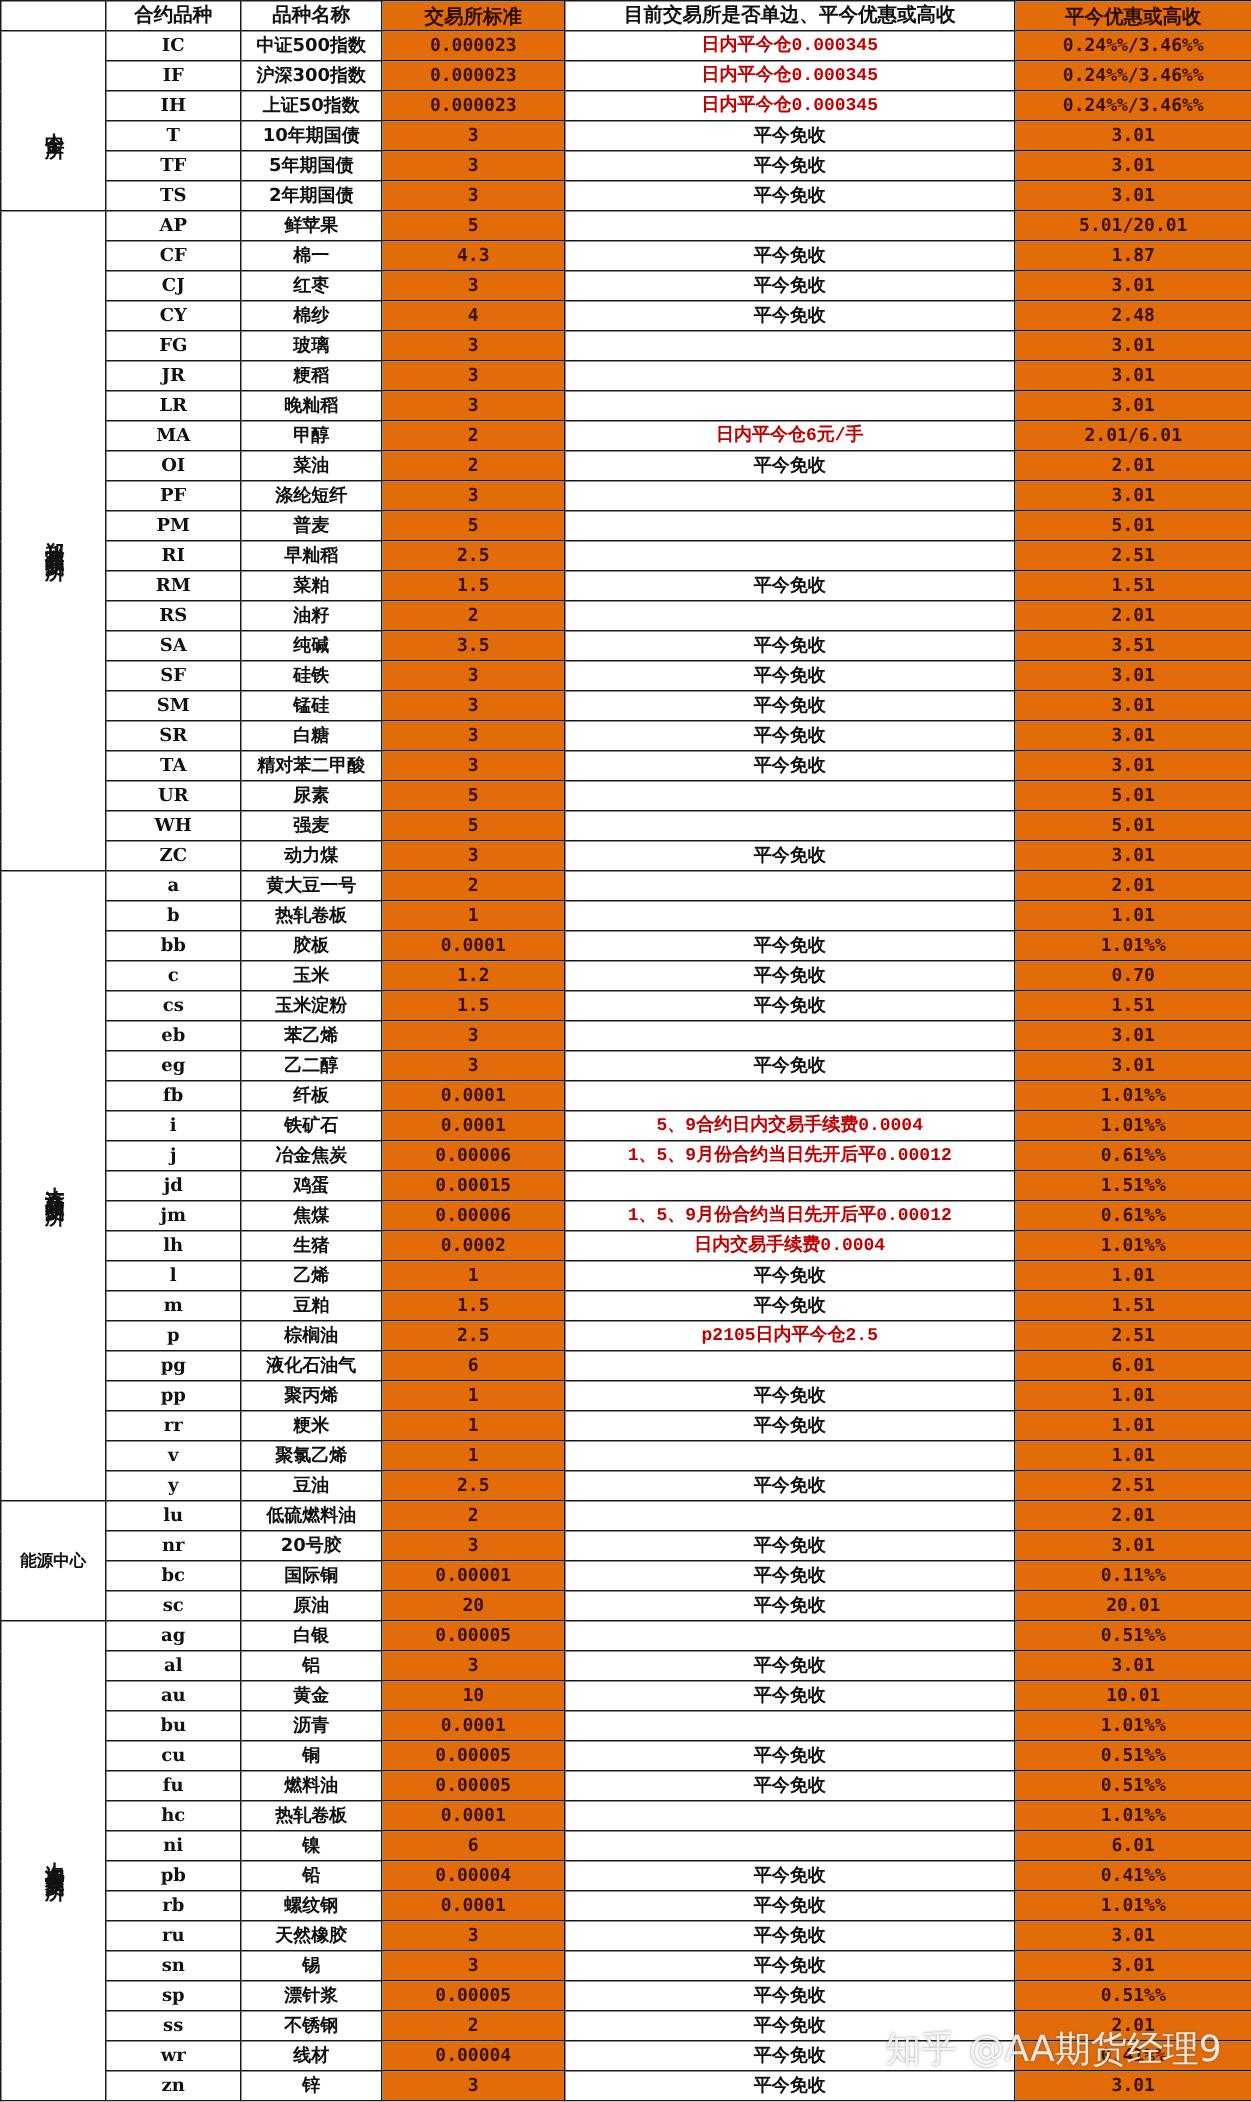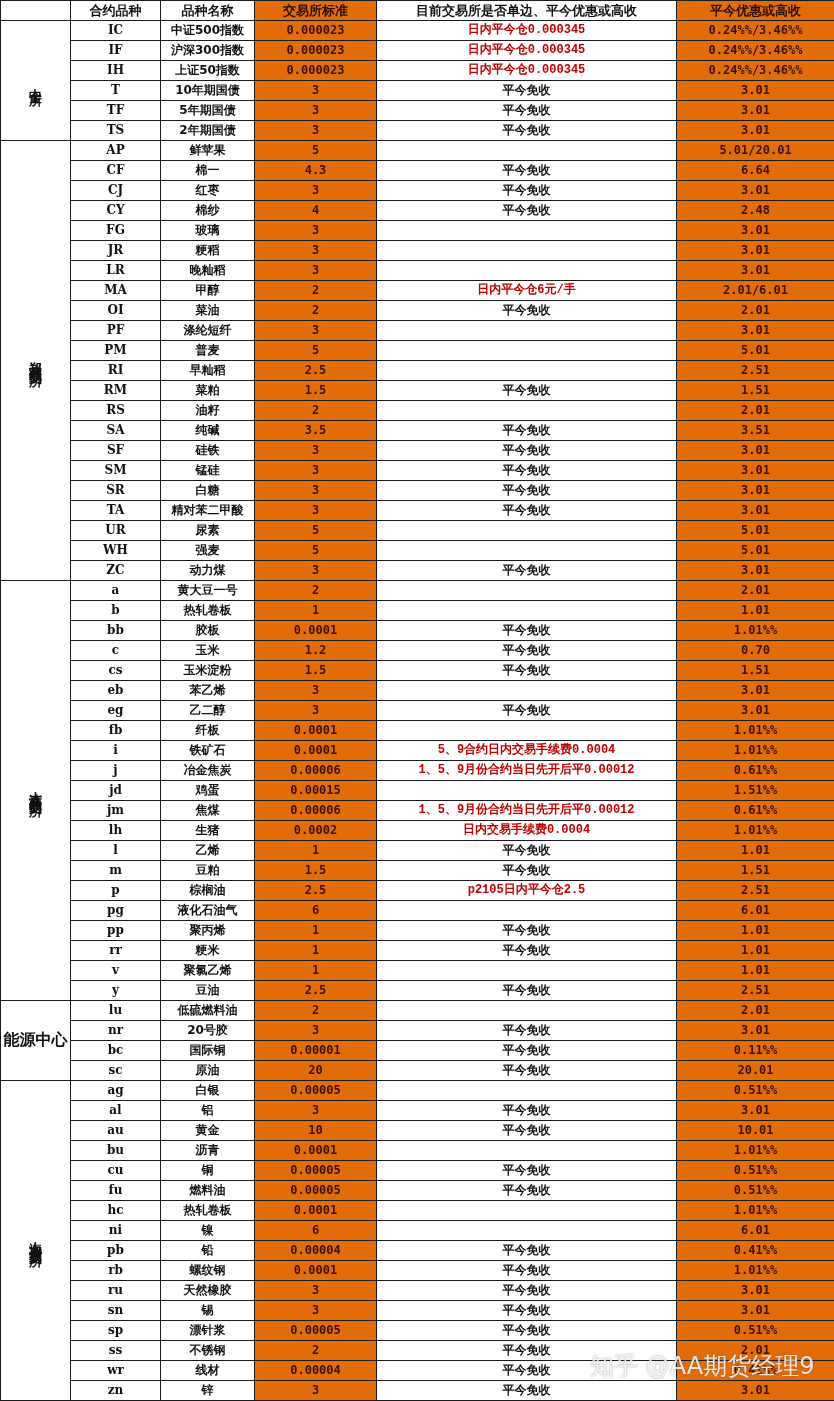--- a/index.html
+++ b/index.html
@@ -8,21 +8,21 @@
   table.fees td, table.fees th {
     border: 1px solid #1a1a1a; height: 19px; padding: 0; text-align: center; vertical-align: middle;
     font-size: 12px; font-weight: bold; color: #111; white-space: nowrap; overflow: hidden; line-height: 19px;
   }
   table.fees th { font-size: 13px; margin-top: 28px; }
   .orange { background: #e36c0a; color: #3a1208 !important; font-family: "DejaVu Sans Mono", monospace; }
   th.orange { font-family: Liberation Sans, sans-serif; color: #2a0e05 !important; }
   .code { font-family: "DejaVu Serif", serif; font-size: 12px; }
   .note-red { color: #c00000 !important; font-family: Liberation Mono, monospace; }
   .exch { writing-mode: vertical-rl; text-orientation: upright; letter-spacing: 2px; font-size: 13px; }
-  .exch-h { font-size: 16px; }
+  .exch-h { font-size: 11px; }
   .watermark {
     position: absolute; left: 590px; top: 1350px; font-size: 24px; color: rgba(255,255,255,0.85);
     text-shadow: 0 0 2px rgba(80,80,80,0.6); font-family: "DejaVu Sans", sans-serif; pointer-events: none; text-align: center;
   }
 </style>
 </head>
 <body>
 
 <table class="fees">
   <colgroup>
@@ -93,21 +93,21 @@
         <td>鲜苹果</td>
         <td class="orange">5</td>
         <td></td>
         <td class="orange">5.01/20.01</td>
       </tr>
       <tr>
         <td class="code">CF</td>
         <td>棉一</td>
         <td class="orange">4.3</td>
         <td>平今免收</td>
-        <td class="orange">6.64</td>
+        <td class="orange">1.87</td>
       </tr>
       <tr>
         <td class="code">CJ</td>
         <td>红枣</td>
         <td class="orange">3</td>
         <td>平今免收</td>
         <td class="orange">3.01</td>
       </tr>
       <tr>
         <td class="code">CY</td>

